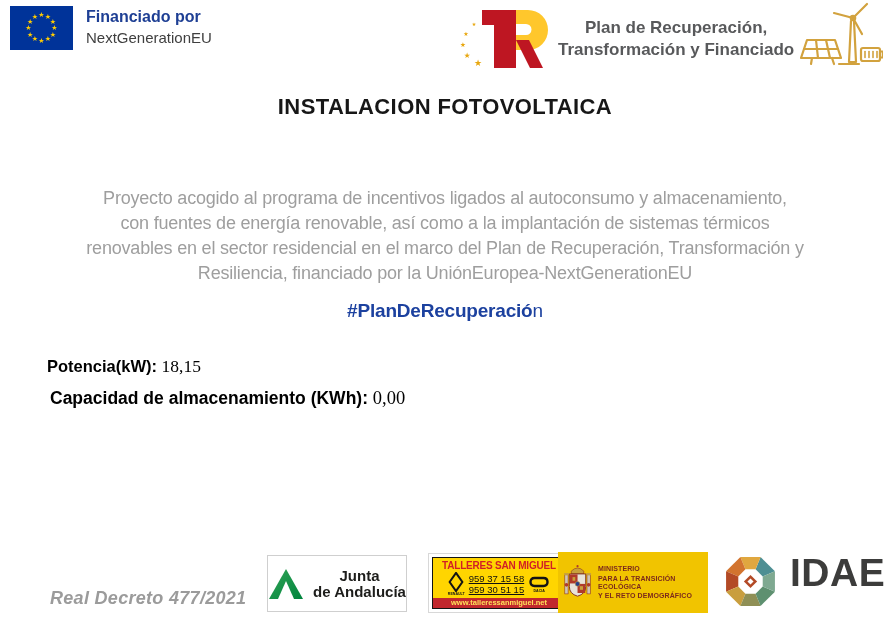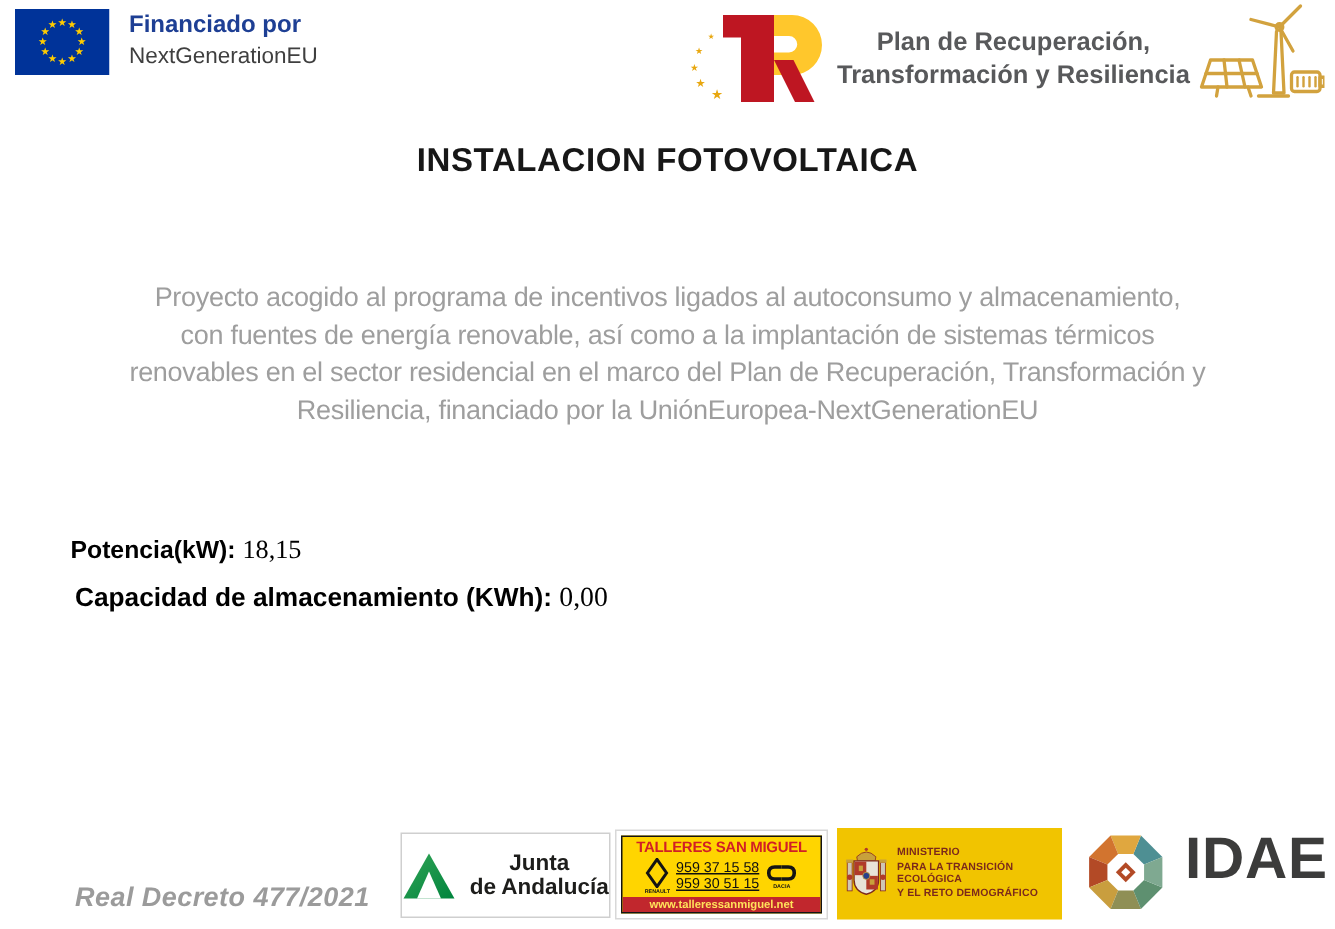--- a/index.html
+++ b/index.html
@@ -40,21 +40,21 @@
 
   
   .decree{position:absolute;left:24px;top:588px;font-size:18px;font-weight:bold;
           font-style:italic;color:#9B9B9B;letter-spacing:.3px;margin-left:26px;}
 
   .junta-box{position:absolute;left:267px;top:555px;width:140px;height:57px;background:#fff;
              border:1px solid #CFCFCF;box-sizing:border-box;display:flex;align-items:center;
              justify-content:center;gap:9px;}
   .junta-text{font-weight:bold;font-size:15px;line-height:16px;color:#1D1D1B;text-align:center;}
 
-  .talleres-box{position:absolute;left:410px;top:553px;width:142px;height:60px;background:#fff;
+  .talleres-box{position:absolute;left:428px;top:553px;width:142px;height:60px;background:#fff;
                 border:1px solid #D8D8D8;box-sizing:border-box;padding:3px;}
   .talleres-inner{position:relative;width:100%;height:100%;background:#FFD500;
                   border:1.5px solid #141414;box-sizing:border-box;text-align:center;overflow:hidden;}
   .talleres-name{color:#D11F26;font-size:10px;font-weight:bold;line-height:11px;margin-top:2px;
                  letter-spacing:-.2px;}
   .talleres-mid{display:flex;align-items:center;justify-content:center;gap:4px;margin-top:1px;}
   .talleres-phones{font-size:9.5px;font-weight:normal;color:#101010;line-height:11px;}
   .talleres-phones div{text-decoration:underline;}
   .mini-brand{display:flex;flex-direction:column;align-items:center;}
   .mini-brand .mb-label{font-size:3.6px;font-weight:bold;color:#141414;line-height:4px;}
@@ -108,21 +108,21 @@
         <text x="17" y="54" font-size="7.5">★</text>
         <text x="28" y="62" font-size="9">★</text>
       </g>
       <path d="M66,6 H78 A20,20 0 0 1 78,46 H66 V31 H76 A5.5,5.5 0 0 0 76,20 H66 Z" fill="#FFC72C"></path>
       <rect x="32" y="6" width="34" height="15" fill="#BE1622"></rect>
       <rect x="44" y="6" width="22" height="58" fill="#BE1622"></rect>
       <polygon points="66,36 79,36 93,64 80,64" fill="#BE1622"></polygon>
     </svg>
     <div class="prtr-text">
       <div>Plan de Recuperación,</div>
-      <div>Transformación y Resiliencia</div>
+      <div>Transformación y Financiado</div>
     </div>
   </div>
 
   <svg class="eco-icon" width="90" height="80" viewBox="0 0 90 80" xmlns="http://www.w3.org/2000/svg">
     <g stroke="#D2A23E" stroke-width="2.2" fill="none" stroke-linecap="round" stroke-linejoin="round">
       <line x1="60" y1="16" x2="74" y2="2"></line>
       <line x1="60" y1="16" x2="41" y2="11"></line>
       <line x1="60" y1="16" x2="69" y2="32"></line>
       <circle cx="60" cy="16" r="2.2"></circle>
       <path d="M58,19 L56,60 H63 L61,19"></path>
@@ -146,20 +146,21 @@
 
   <div class="title">INSTALACION FOTOVOLTAICA</div>
 
   <div class="paragraph">
     <div>Proyecto acogido al programa de incentivos ligados al autoconsumo y almacenamiento,</div>
     <div>con fuentes de energía renovable, así como a la implantación de sistemas térmicos</div>
     <div>renovables en el sector residencial en el marco del Plan de Recuperación, Transformación y</div>
     <div>Resiliencia, financiado por la UniónEuropea-NextGenerationEU</div>
   </div>
 
+  <div class="hashtag"><span>#PlanDeRecuperació</span><span class="tail">n</span></div>
 
   <div class="field field-power">
     <span class="lbl">Potencia(kW):</span>
     <span class="val">18,15</span>
   </div>
   <div class="field field-storage">
     <span class="lbl">Capacidad de almacenamiento (KWh):</span>
     <span class="val">0,00</span>
   </div>
 

